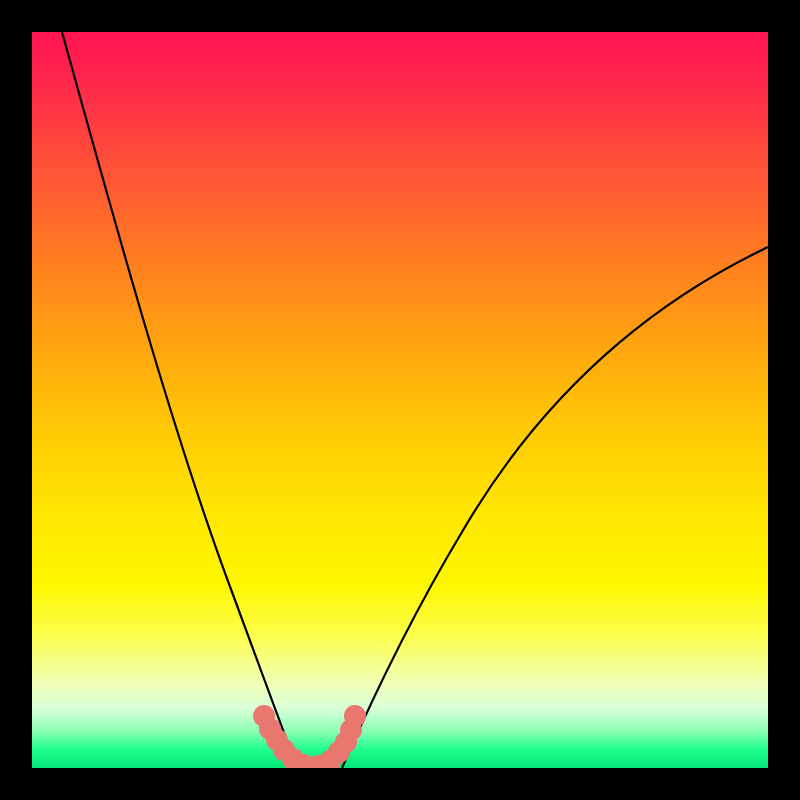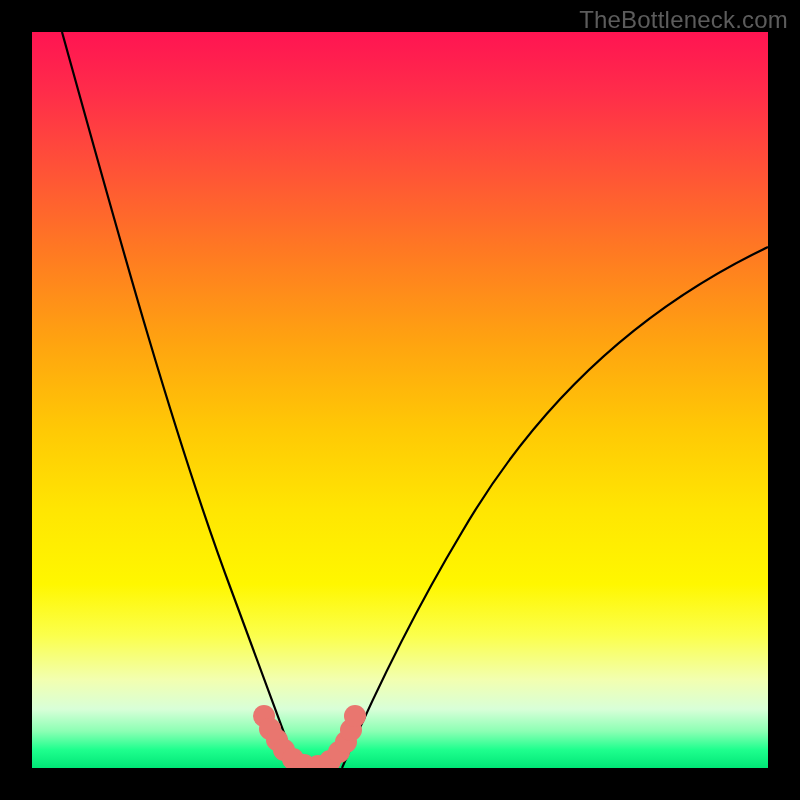--- a/index.html
+++ b/index.html
@@ -69,14 +69,13 @@
         <circle cx="272" cy="733" r="11"></circle>
         <circle cx="286" cy="734" r="11"></circle>
         <circle cx="298" cy="729" r="11"></circle>
         <circle cx="307" cy="720" r="11"></circle>
         <circle cx="314" cy="710" r="11"></circle>
         <circle cx="319" cy="698" r="11"></circle>
         <circle cx="323" cy="684" r="11"></circle>
       </g>
     </svg>
   </div>
-  <div class="watermark">TheBottleneck.com</div>
 </div>
 
 </body></html>

